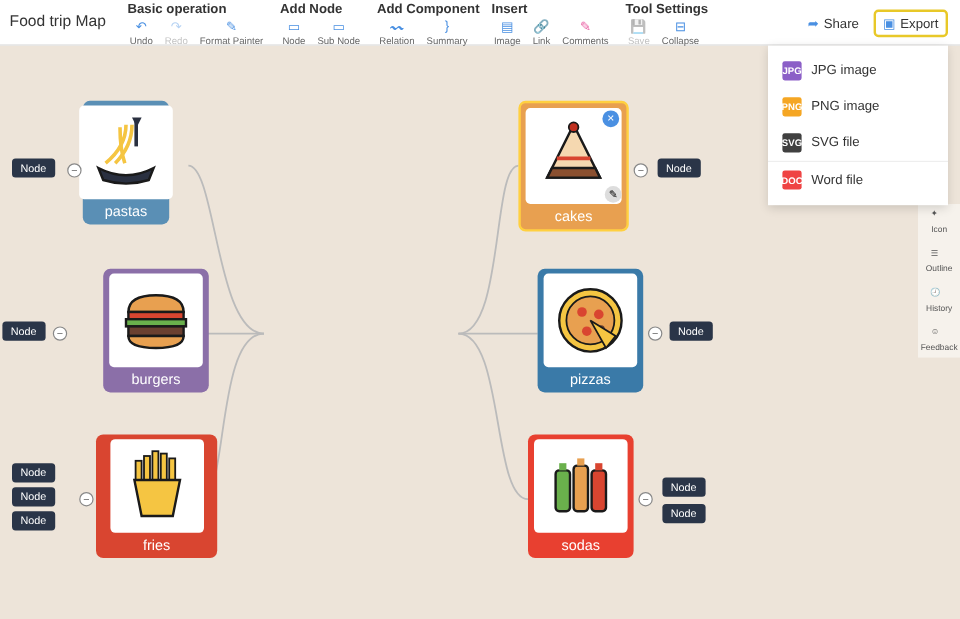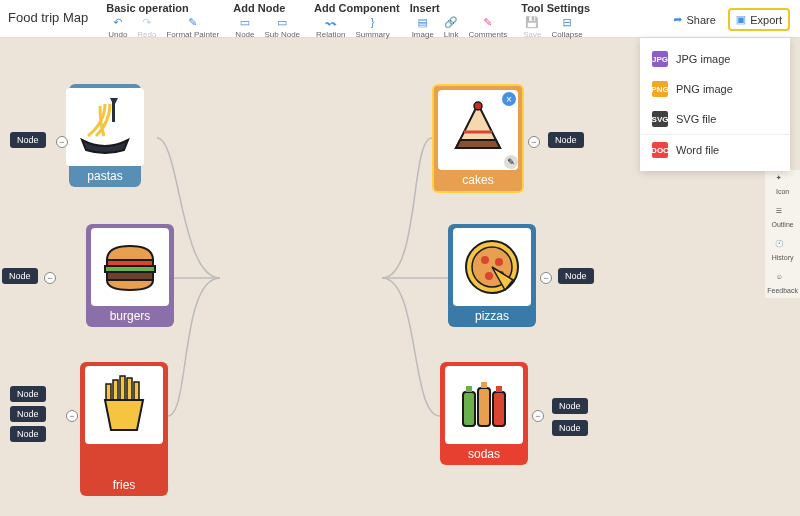--- a/index.html
+++ b/index.html
@@ -34,21 +34,21 @@
 .node-card .cap { color: #fff; font-size: 12px; margin-top: 3px; font-weight: 500; }
 
 .center-node { left: 220px; top: 165px; width: 162px; background: #6b4fd9; border: 3px solid #6b4fd9; }
 .center-node .img-box { width: 150px; height: 130px; }
 .center-node .cap { font-size: 15px; font-weight: bold; padding: 4px 0 2px; }
 
 .n-pastas { left: 69px; top: 46px; width: 72px; background: #5a8fb5; text-align: right; }
 .n-pastas .img-box { width: 78px; height: 78px; }
 .n-burgers { left: 58px; top: 186px; width: 88px; background: #8b6fa8; margin-left: 28px; }
 .n-burgers .img-box { width: 78px; height: 78px; }
-.n-fries { left: 80px; top: 324px; width: 88px; background: #d94530; gap: 31px; }
+.n-fries { left: 80px; top: 324px; width: 101px; background: #d94530; }
 .n-fries .img-box { width: 78px; height: 78px; }
 .n-cakes { left: 432px; top: 46px; width: 92px; background: #e8a050; border: 2px solid #ffd040; position: absolute; }
 .n-cakes .img-box { width: 80px; height: 80px; }
 .n-pizzas { left: 448px; top: 186px; width: 88px; background: #3a7aa8; }
 .n-pizzas .img-box { width: 78px; height: 78px; }
 .n-sodas { left: 440px; top: 324px; width: 88px; background: #e84030; }
 .n-sodas .img-box { width: 78px; height: 78px; }
 
 .badge { position: absolute; background: #2a3548; color: #fff; font-size: 9px; padding: 3px 7px; border-radius: 3px; cursor: pointer; }
 .toggle { position: absolute; width: 12px; height: 12px; border: 1px solid #888; border-radius: 50%; background: #fff; display: flex; align-items: center; justify-content: center; font-size: 9px; color: #666; cursor: pointer; }

